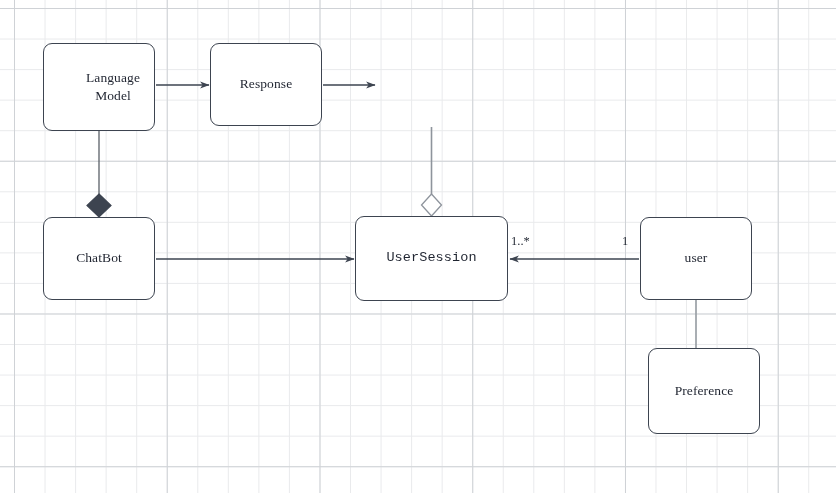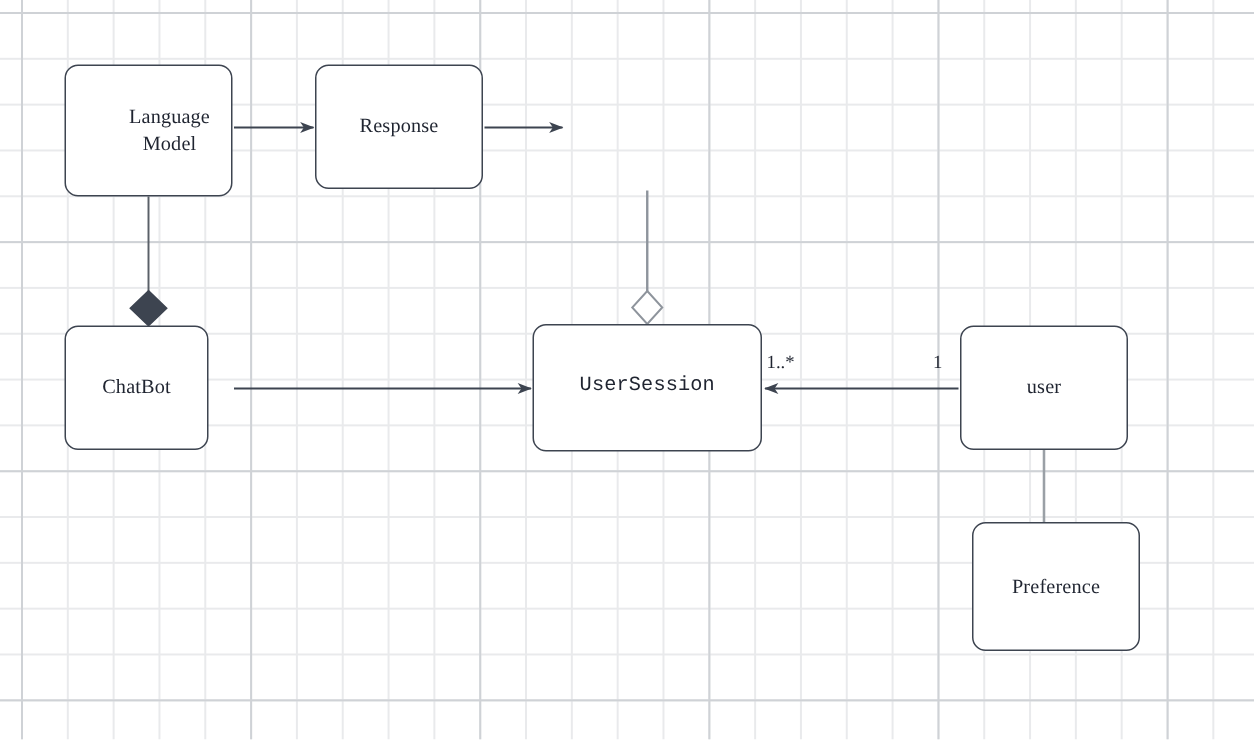--- a/index.html
+++ b/index.html
@@ -113,21 +113,21 @@
   <div class="node" style="left:43px; top:43px; width:112px; height:88px;padding-left:28px;">
     <span>Language
 Model</span>
   </div>
 
   <div class="node" style="left:210px; top:43px; width:112px; height:83px;">
     <span>Response</span>
   </div>
 
 
-  <div class="node" style="left:43px; top:217px; width:96px; height:83px;">
+  <div class="node" style="left:43px; top:217px; width:112px; height:83px;">
     <span>ChatBot</span>
   </div>
 
   <div class="node" style="left:355px; top:216px; width:153px; height:85px;font-family:Liberation Mono, monospace;">
     <span>UserSession</span>
   </div>
 
   <div class="node" style="left:640px; top:217px; width:112px; height:83px;">
     <span>user</span>
   </div>

